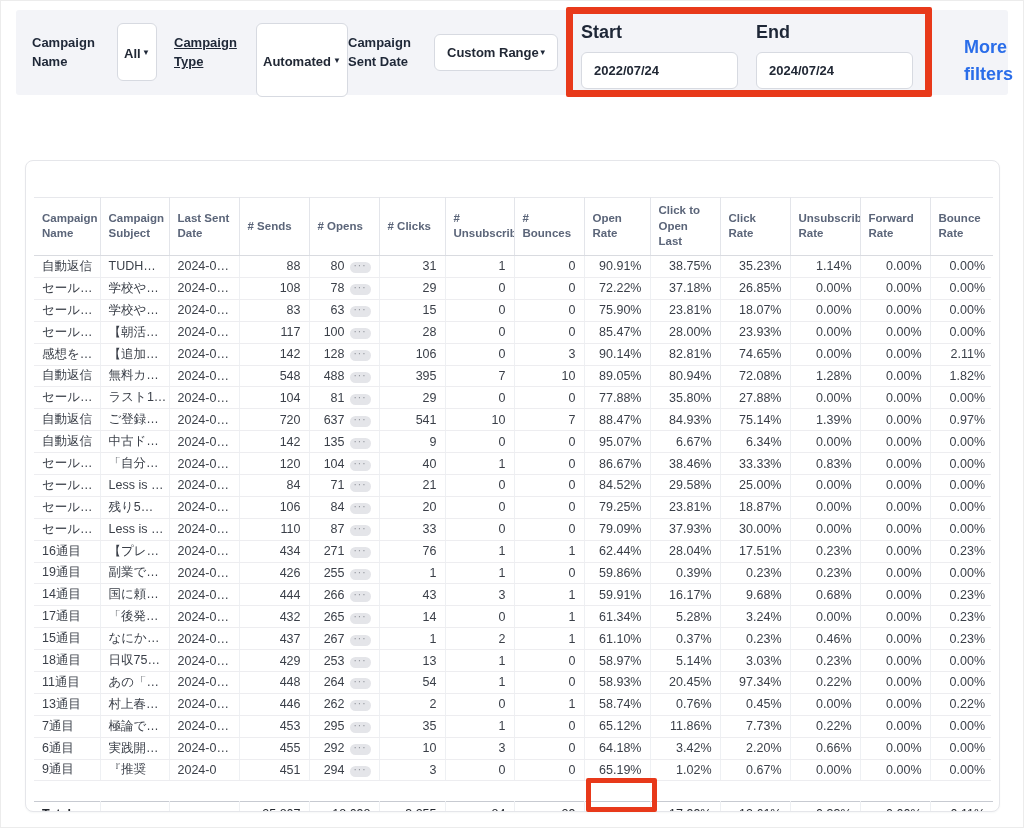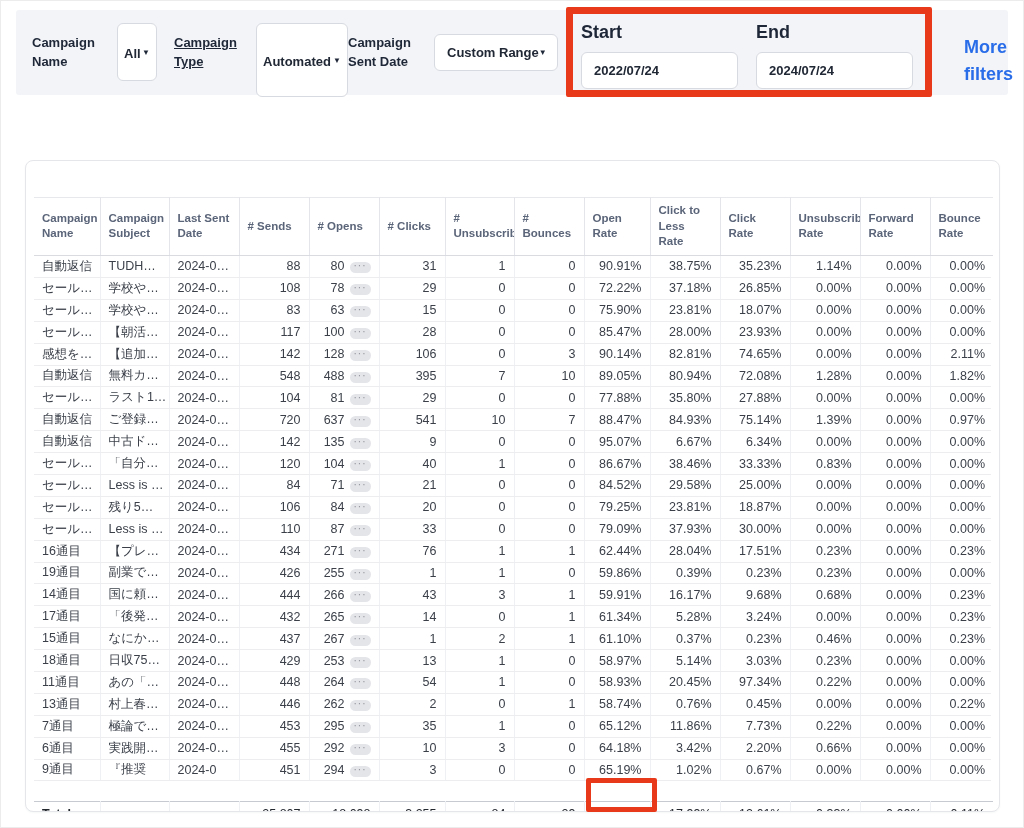--- a/index.html
+++ b/index.html
@@ -150,21 +150,21 @@
       <tr>
         <th>Campaign Name</th>
         <th>Campaign Subject</th>
         <th>Last Sent Date</th>
         <th># Sends</th>
         <th># Opens</th>
         <th># Clicks</th>
         <th># Unsubscribes</th>
         <th># Bounces</th>
         <th>Open Rate</th>
-        <th>Click to Less Rate</th>
+        <th>Click to Open Last</th>
         <th>Click Rate</th>
         <th>Unsubscribe Rate</th>
         <th>Forward Rate</th>
         <th>Bounce Rate</th>
       </tr>
     </thead>
   </table>
 
   <div class="clip">
     <table>

